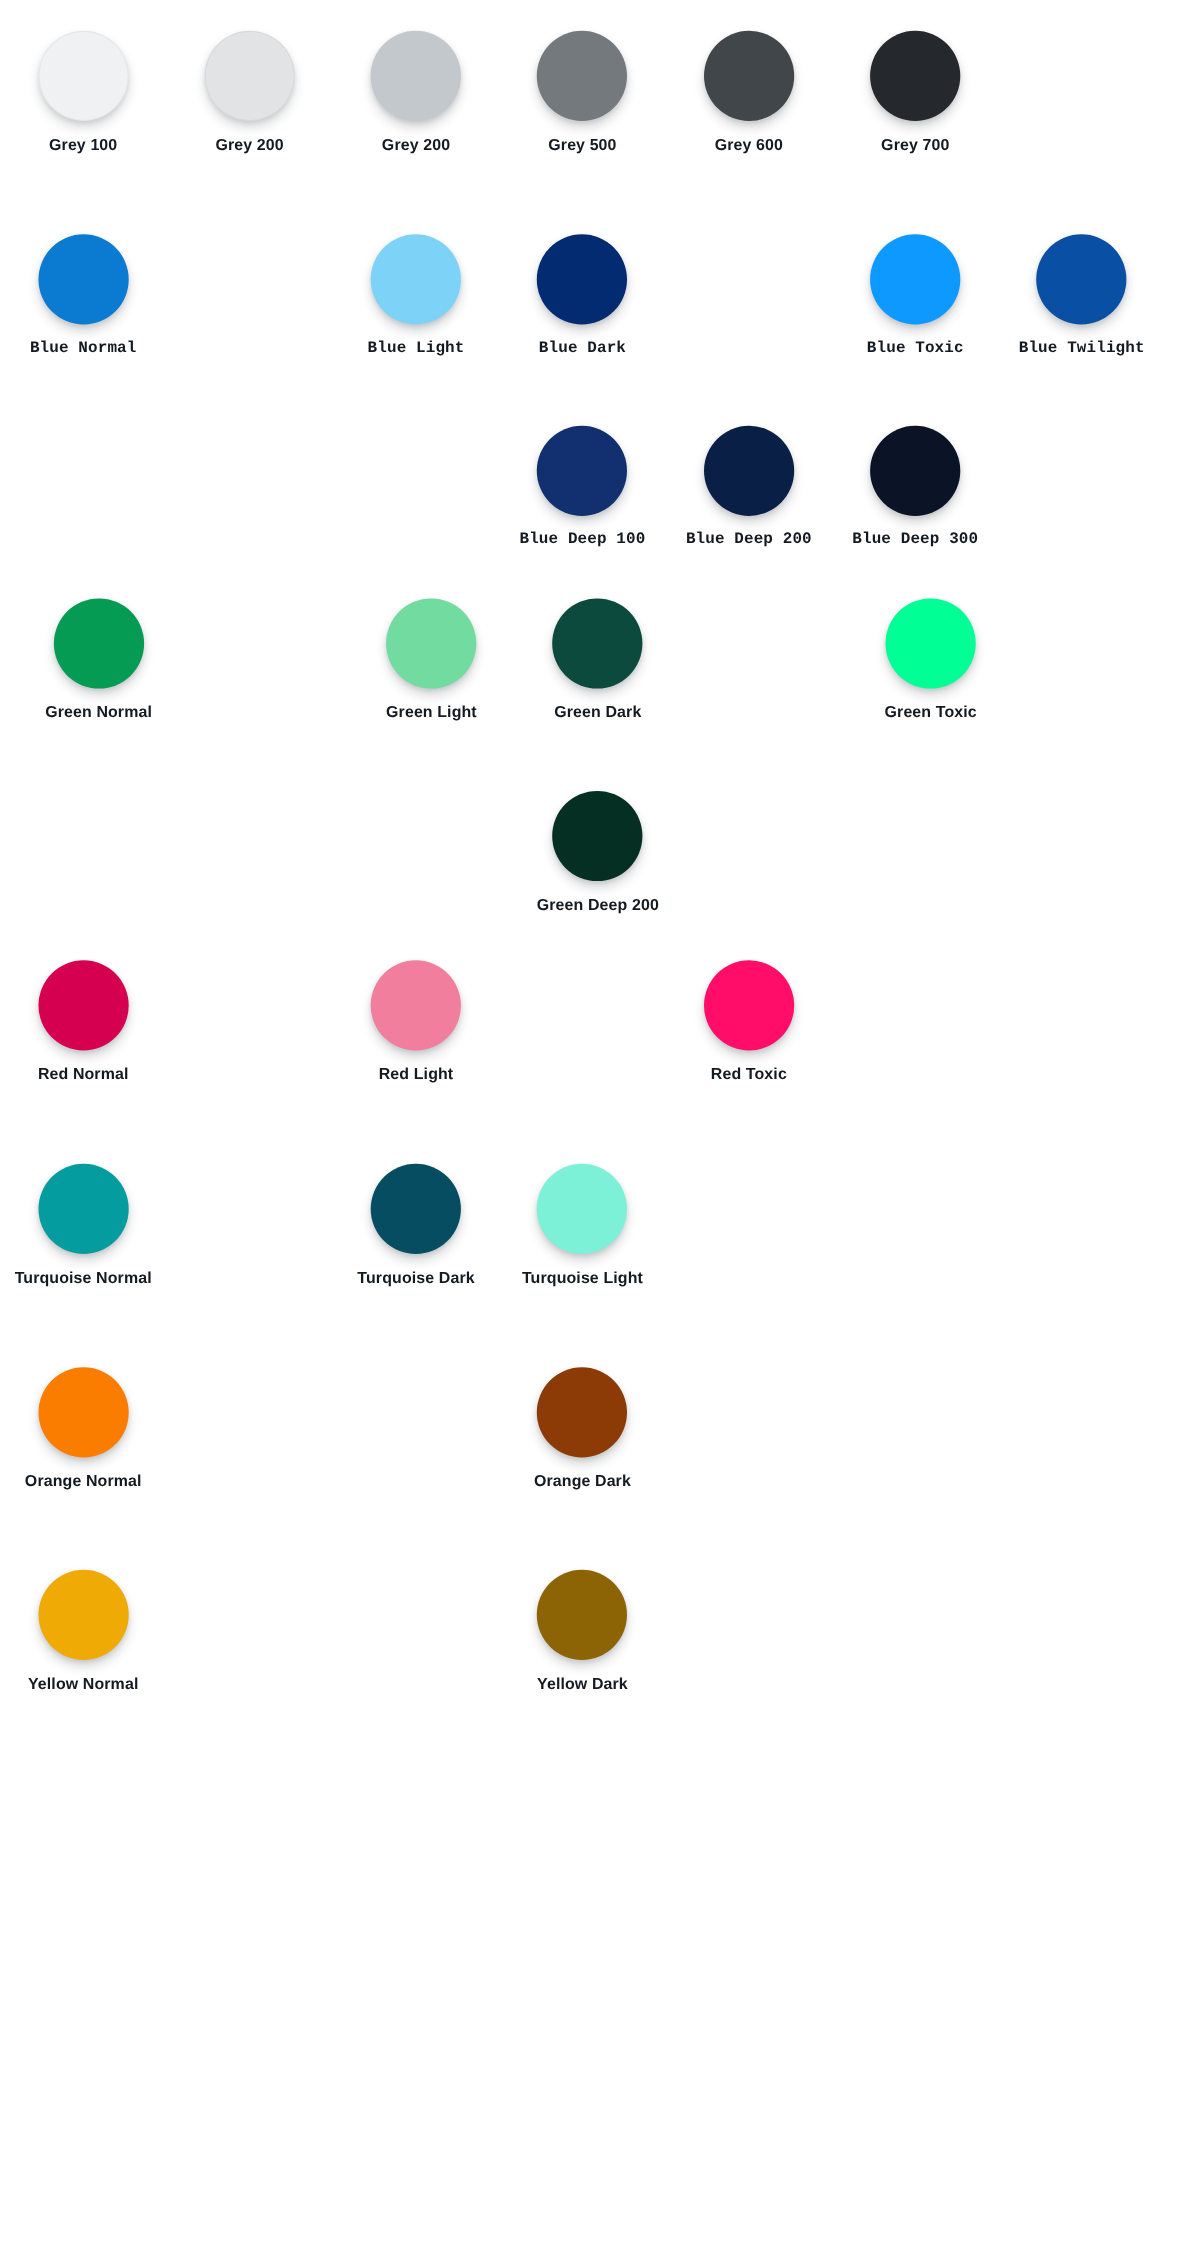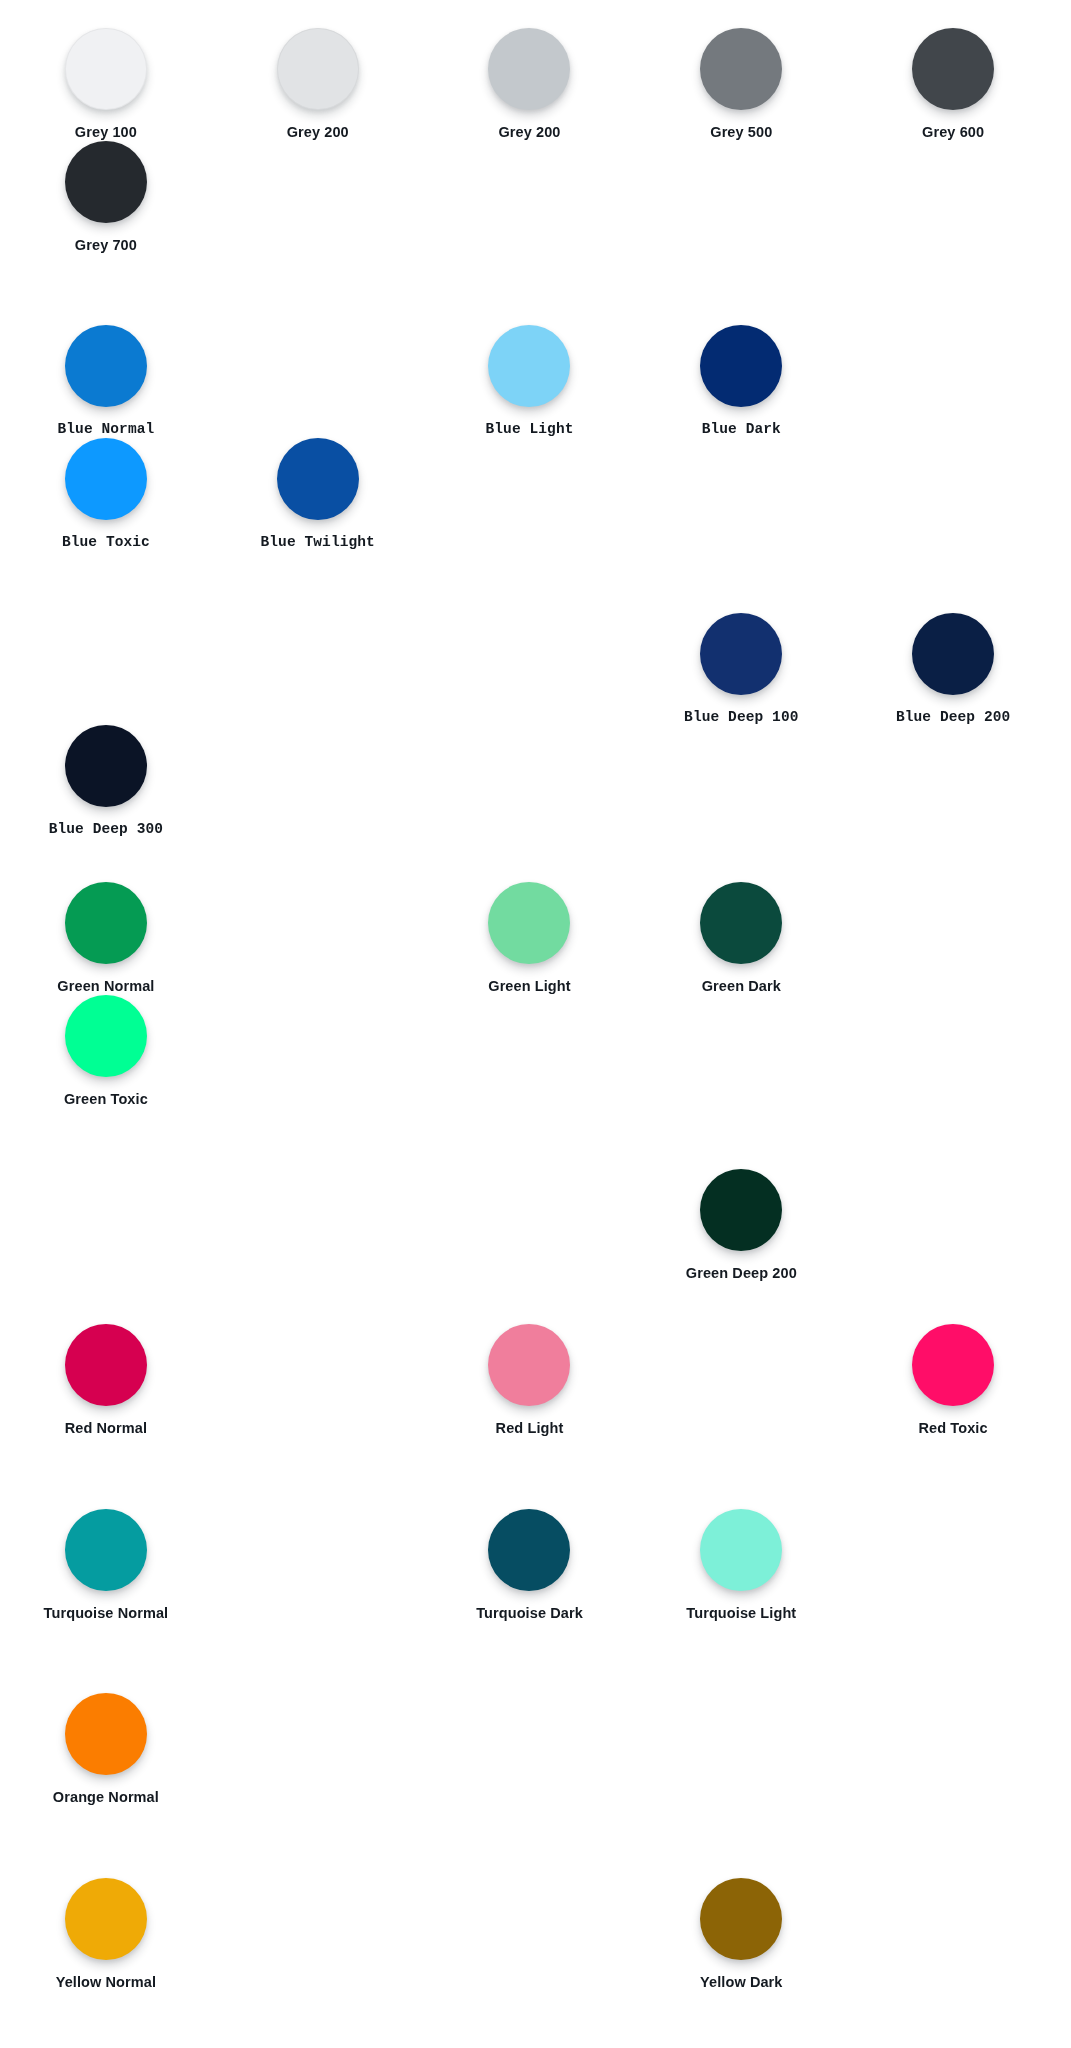--- a/index.html
+++ b/index.html
@@ -23,21 +23,21 @@
     margin: 0;
   }
 
   
   .group {
     width: 100%;
   }
 
   .swatch-row {
     display: grid;
-    grid-template-columns: repeat(5, 1fr);
+    grid-template-columns: repeat(7, 1fr);
     width: 1059px;
     column-gap: 0;
   }
 
   .cell {
     display: flex;
     flex-direction: column;
     align-items: center;
     justify-content: flex-start;
   }
@@ -140,21 +140,21 @@
           <div class="dot" title="Blue Deep 200 #0A1F45" style="background: rgb(10, 31, 69);"></div>
           <div class="label">Blue Deep 200</div>
         </div>
         <div class="cell">
           <div class="dot" title="Blue Deep 300 #0B1426" style="background: rgb(11, 20, 38);"></div>
           <div class="label">Blue Deep 300</div>
         </div>
         <div class="cell empty"></div>
       </div>
     </div>
-    <div class="group" style="margin-top: 44px;">
+    <div class="group" style="margin-top: 44px; padding-left: 14px;">
       <div class="swatch-row">
         <div class="cell">
           <div class="dot" title="Green Normal #059B53" style="background: rgb(5, 155, 83);"></div>
           <div class="label">Green Normal</div>
         </div>
         <div class="cell empty"></div>
         <div class="cell">
           <div class="dot" title="Green Light #72DBA0" style="background: rgb(114, 219, 160);"></div>
           <div class="label">Green Light</div>
         </div>
@@ -221,20 +221,24 @@
       </div>
     </div>
     <div class="group" style="margin-top: 72px;">
       <div class="swatch-row">
         <div class="cell">
           <div class="dot" title="Orange Normal #FB7D00" style="background: rgb(251, 125, 0);"></div>
           <div class="label">Orange Normal</div>
         </div>
         <div class="cell empty"></div>
         <div class="cell empty"></div>
+        <div class="cell">
+          <div class="dot" title="Orange Dark #8C3A06" style="background: rgb(140, 58, 6);"></div>
+          <div class="label">Orange Dark</div>
+        </div>
         <div class="cell empty"></div>
         <div class="cell empty"></div>
         <div class="cell empty"></div>
       </div>
     </div>
     <div class="group" style="margin-top: 72px;">
       <div class="swatch-row">
         <div class="cell">
           <div class="dot" title="Yellow Normal #EFAA06" style="background: rgb(239, 170, 6);"></div>
           <div class="label">Yellow Normal</div>

